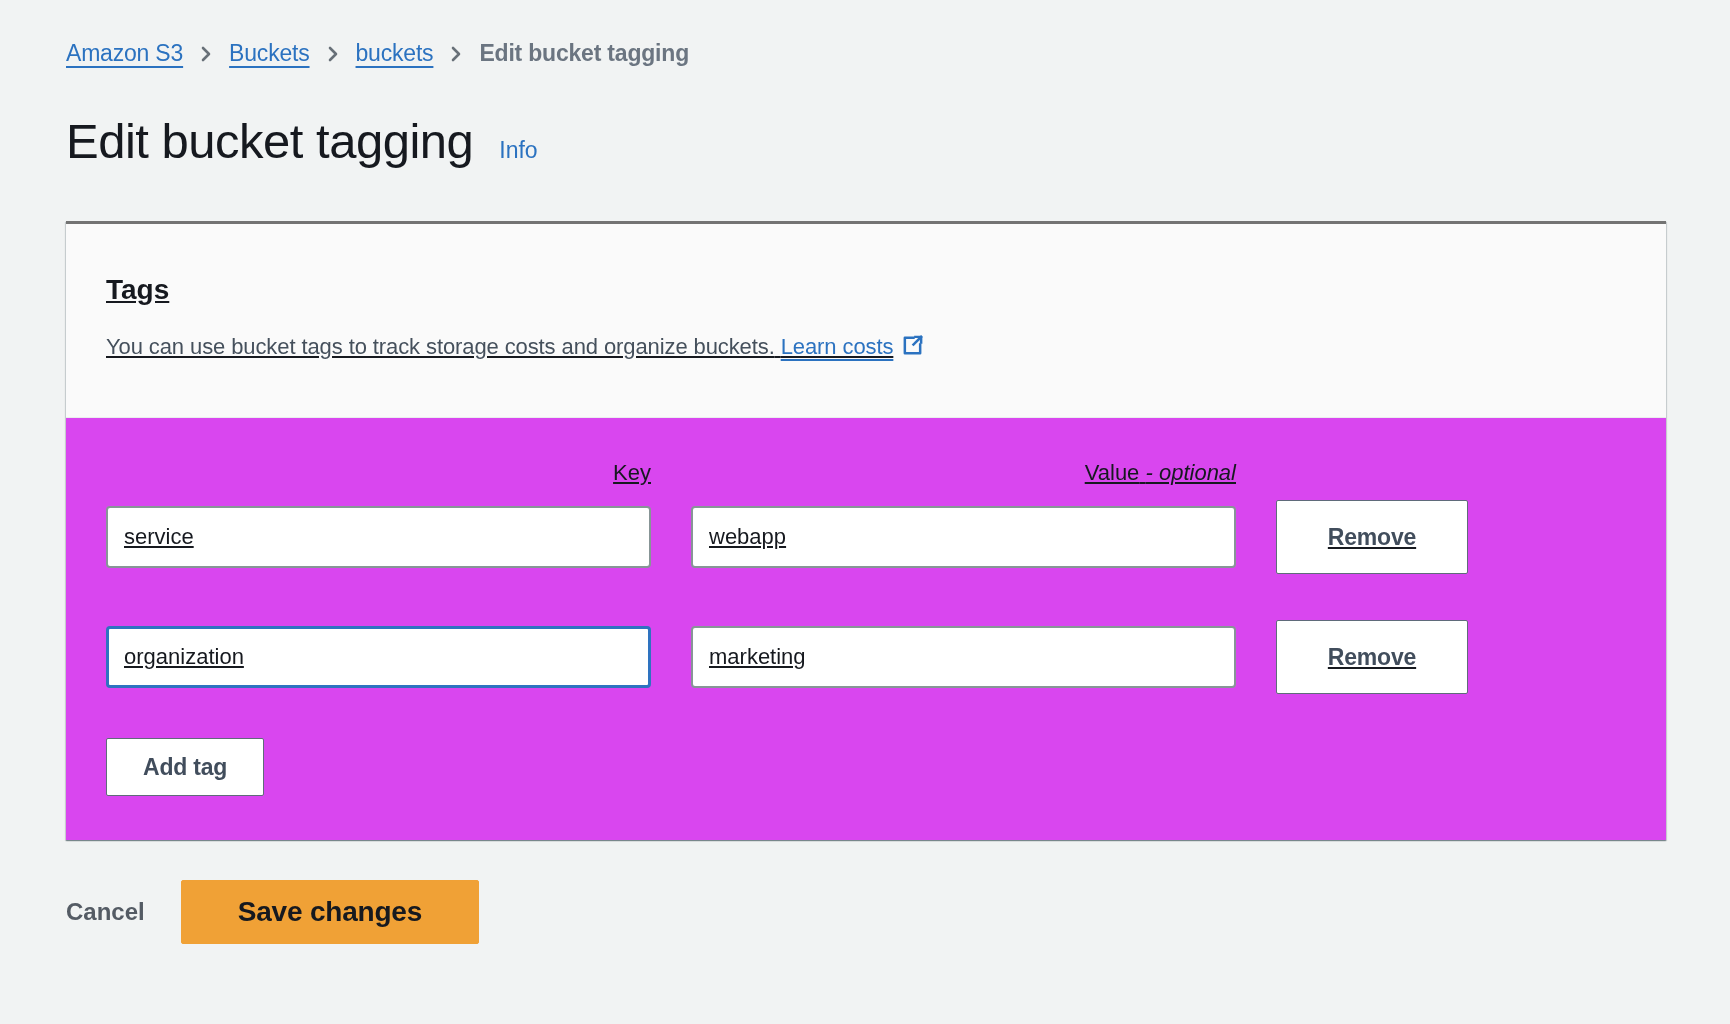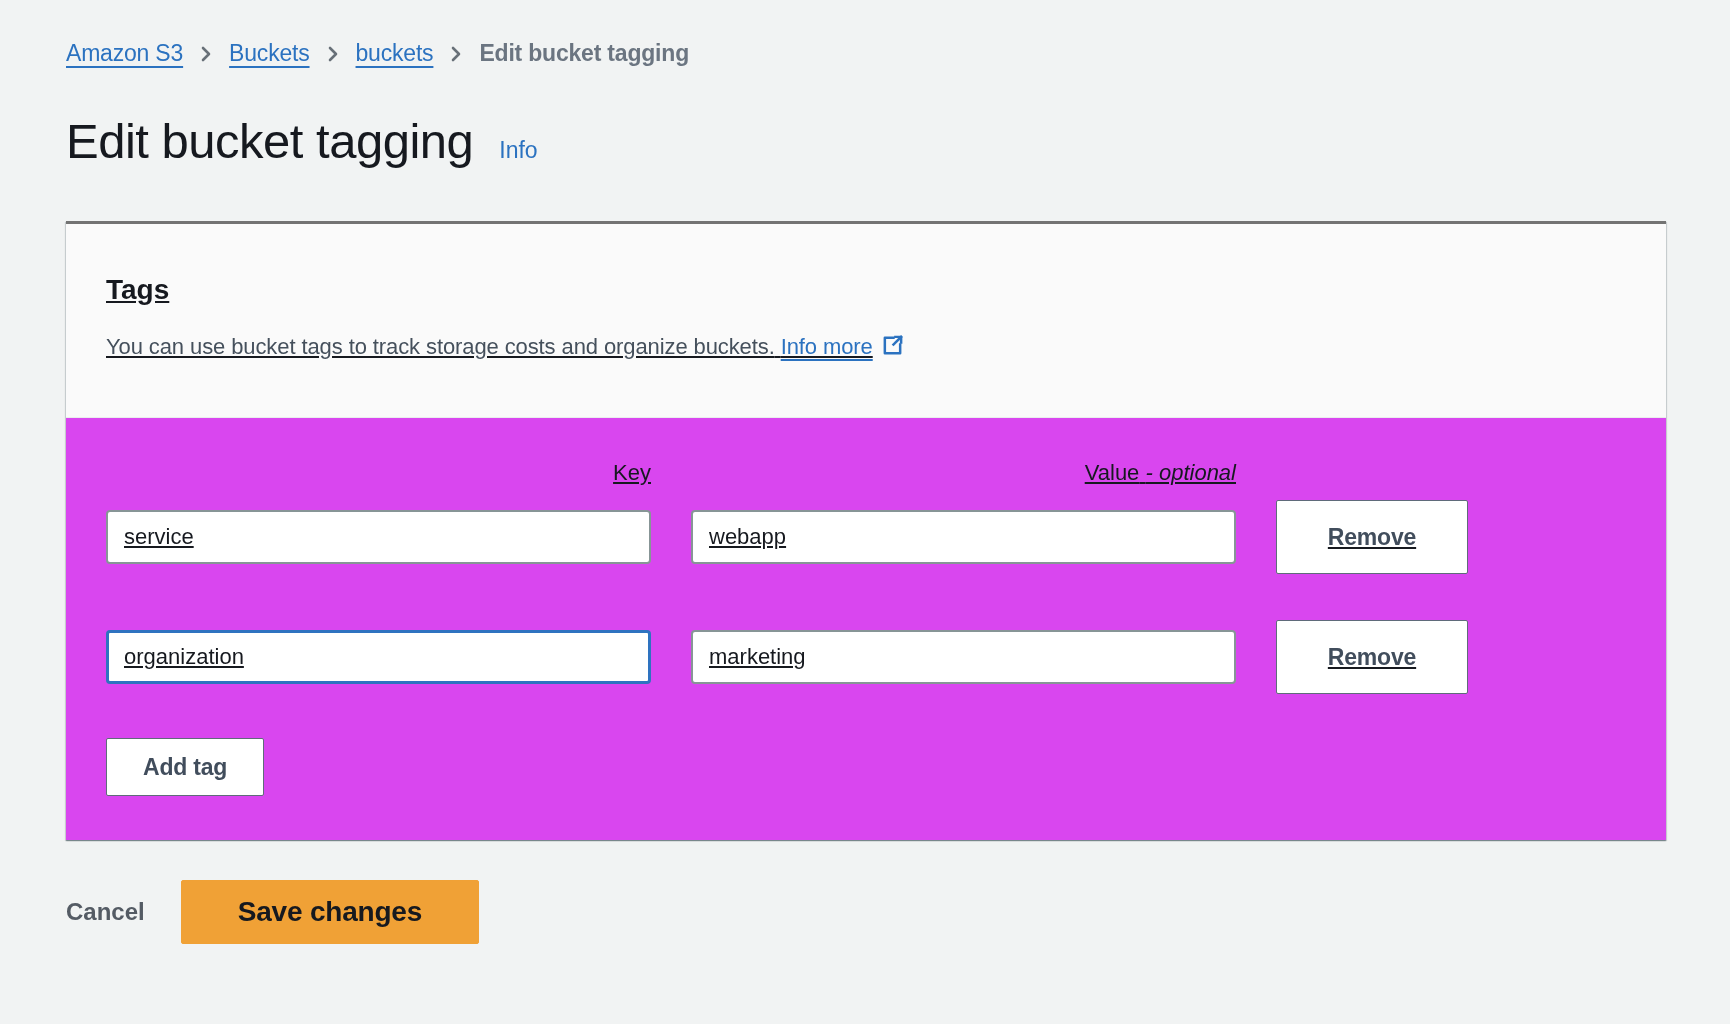--- a/index.html
+++ b/index.html
@@ -53,21 +53,21 @@
 
   .card-body { padding: 42px 40px 44px 40px; }
   .tag-grid {
     display: grid; grid-template-columns: 545px 545px 192px; column-gap: 40px;
     align-items: center;
   }
   .field-label { font-size: 22px; color: #16191f; margin-bottom: 14px; text-align: right; }
   .field-label .optional { font-style: italic; }
   .tag-row { margin-bottom: 46px; }
   .tag-input {
-    width: 100%; height: 54px; border: 2px solid #879596; border-radius: 4px;
+    width: 100%; height: 62px; border: 2px solid #879596; border-radius: 4px;
     font-size: 22px; font-family: "Liberation Sans", "DejaVu Sans", sans-serif;
     color: #16191f; padding: 0 16px; background: #fff; outline: none;
   }
   .tag-input.focused { border: 3px solid #2e73c0; padding: 0 15px; }
   .btn-secondary {
     height: 74px; background: #ffffff; border: 1px solid #5f6b7a; border-radius: 2px;
     color: #414d5c; font-weight: bold; font-size: 23px;
     font-family: "Liberation Sans", "DejaVu Sans", sans-serif;
     cursor: pointer; letter-spacing: -0.2px;
   }
@@ -119,21 +119,21 @@
 
   <div class="title-row">
     <h1>Edit bucket tagging</h1><a class="info-link">Info</a>
   </div>
 
   <section class="card">
     <div class="card-header">
       <h2>Tags</h2>
       <p class="card-desc">
         <span>You can use bucket tags to track storage costs and organize buckets.</span>
-        <a class="learn-more">Info more</a><span class="ext-icon"><svg width="23" height="23" viewBox="0 0 24 24" fill="none" stroke="#2b72c0" stroke-width="2.6" stroke-linejoin="round" stroke-linecap="square">
+        <a class="learn-more">Learn costs</a><span class="ext-icon"><svg width="23" height="23" viewBox="0 0 24 24" fill="none" stroke="#2b72c0" stroke-width="2.6" stroke-linejoin="round" stroke-linecap="square">
               <path d="M13 4H4v16h16v-9"></path>
               <path d="M13 11L21 3"></path>
               <path d="M15 3h6v6"></path>
             </svg></span>
       </p>
     </div>
 
     <div class="card-body">
       
       <div class="tag-grid">

